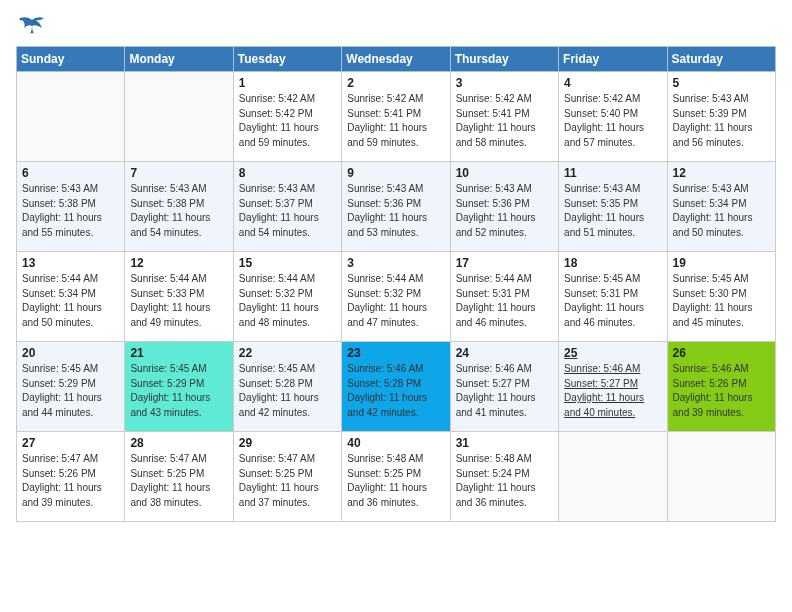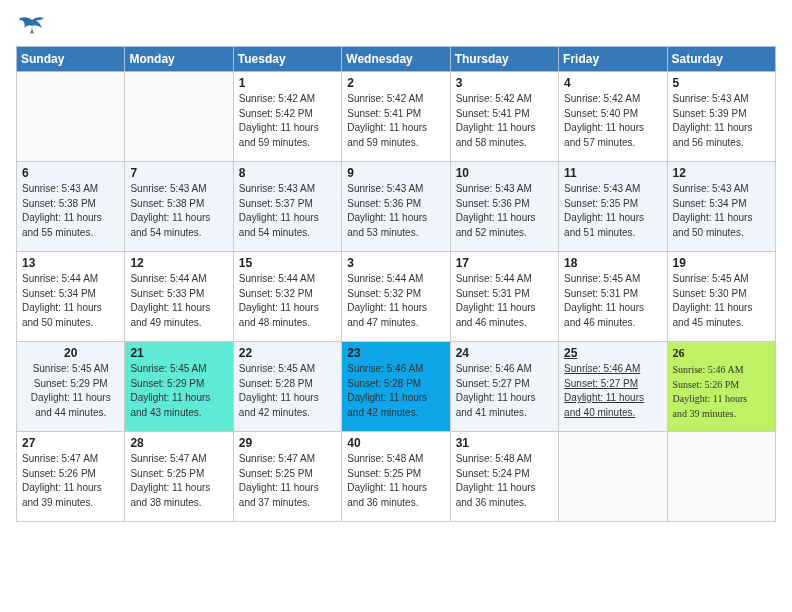--- a/index.html
+++ b/index.html
@@ -262,21 +262,21 @@
         </td>
         <td>
           <span class="day-number">19</span>
           <div class="day-info" style="white-space: pre-line;">Sunrise: 5:45 AM
 Sunset: 5:30 PM
 Daylight: 11 hours
 and 45 minutes.</div>
         </td>
       </tr>
       <tr>
-        <td style="background: rgb(240, 245, 251); text-align: center;">
+        <td style="background: rgb(240, 245, 251);">
           <span class="day-number">20</span>
           <div class="day-info" style="white-space: pre-line;">Sunrise: 5:45 AM
 Sunset: 5:29 PM
 Daylight: 11 hours
 and 44 minutes.</div>
         </td>
         <td style="background: #5eead4;">
           <span class="day-number">21</span>
           <div class="day-info" style="white-space: pre-line;">Sunrise: 5:45 AM
 Sunset: 5:29 PM
@@ -304,21 +304,21 @@
 Daylight: 11 hours
 and 41 minutes.</div>
         </td>
         <td style="background: rgb(240, 245, 251); text-decoration: underline;">
           <span class="day-number">25</span>
           <div class="day-info" style="white-space: pre-line;">Sunrise: 5:46 AM
 Sunset: 5:27 PM
 Daylight: 11 hours
 and 40 minutes.</div>
         </td>
-        <td style="background: #bef264; font-family: Liberation Serif, serif;">
+        <td style="background: #84cc16;">
           <span class="day-number">26</span>
           <div class="day-info" style="white-space: pre-line;">Sunrise: 5:46 AM
 Sunset: 5:26 PM
 Daylight: 11 hours
 and 39 minutes.</div>
         </td>
       </tr>
       <tr>
         <td>
           <span class="day-number">27</span>

